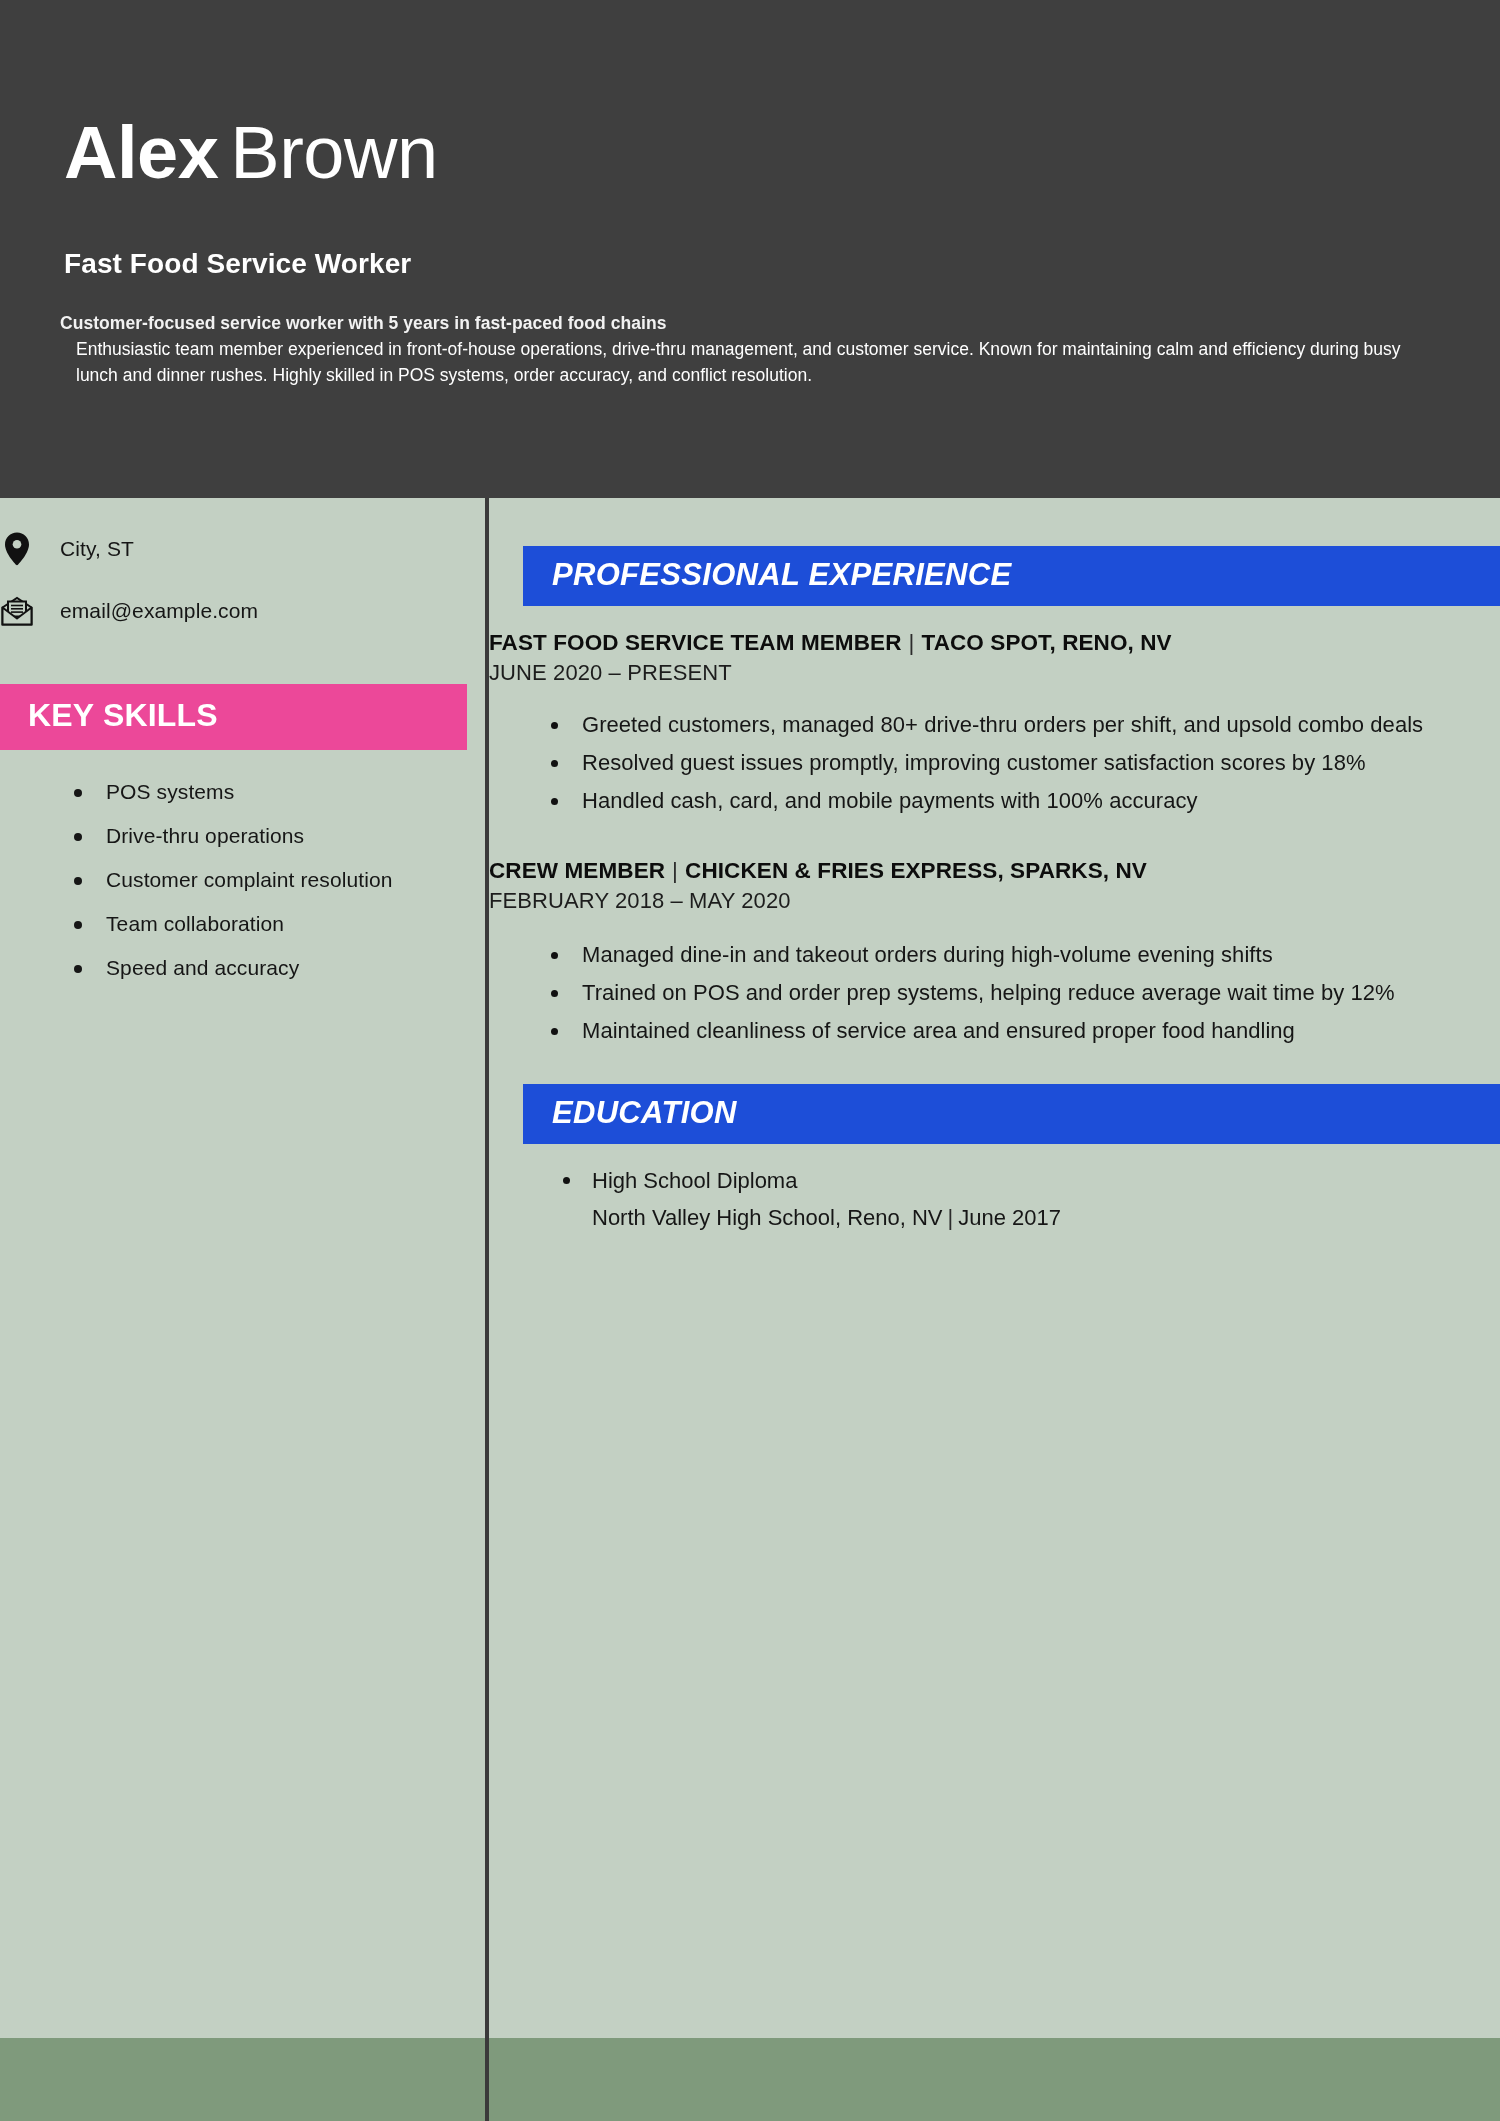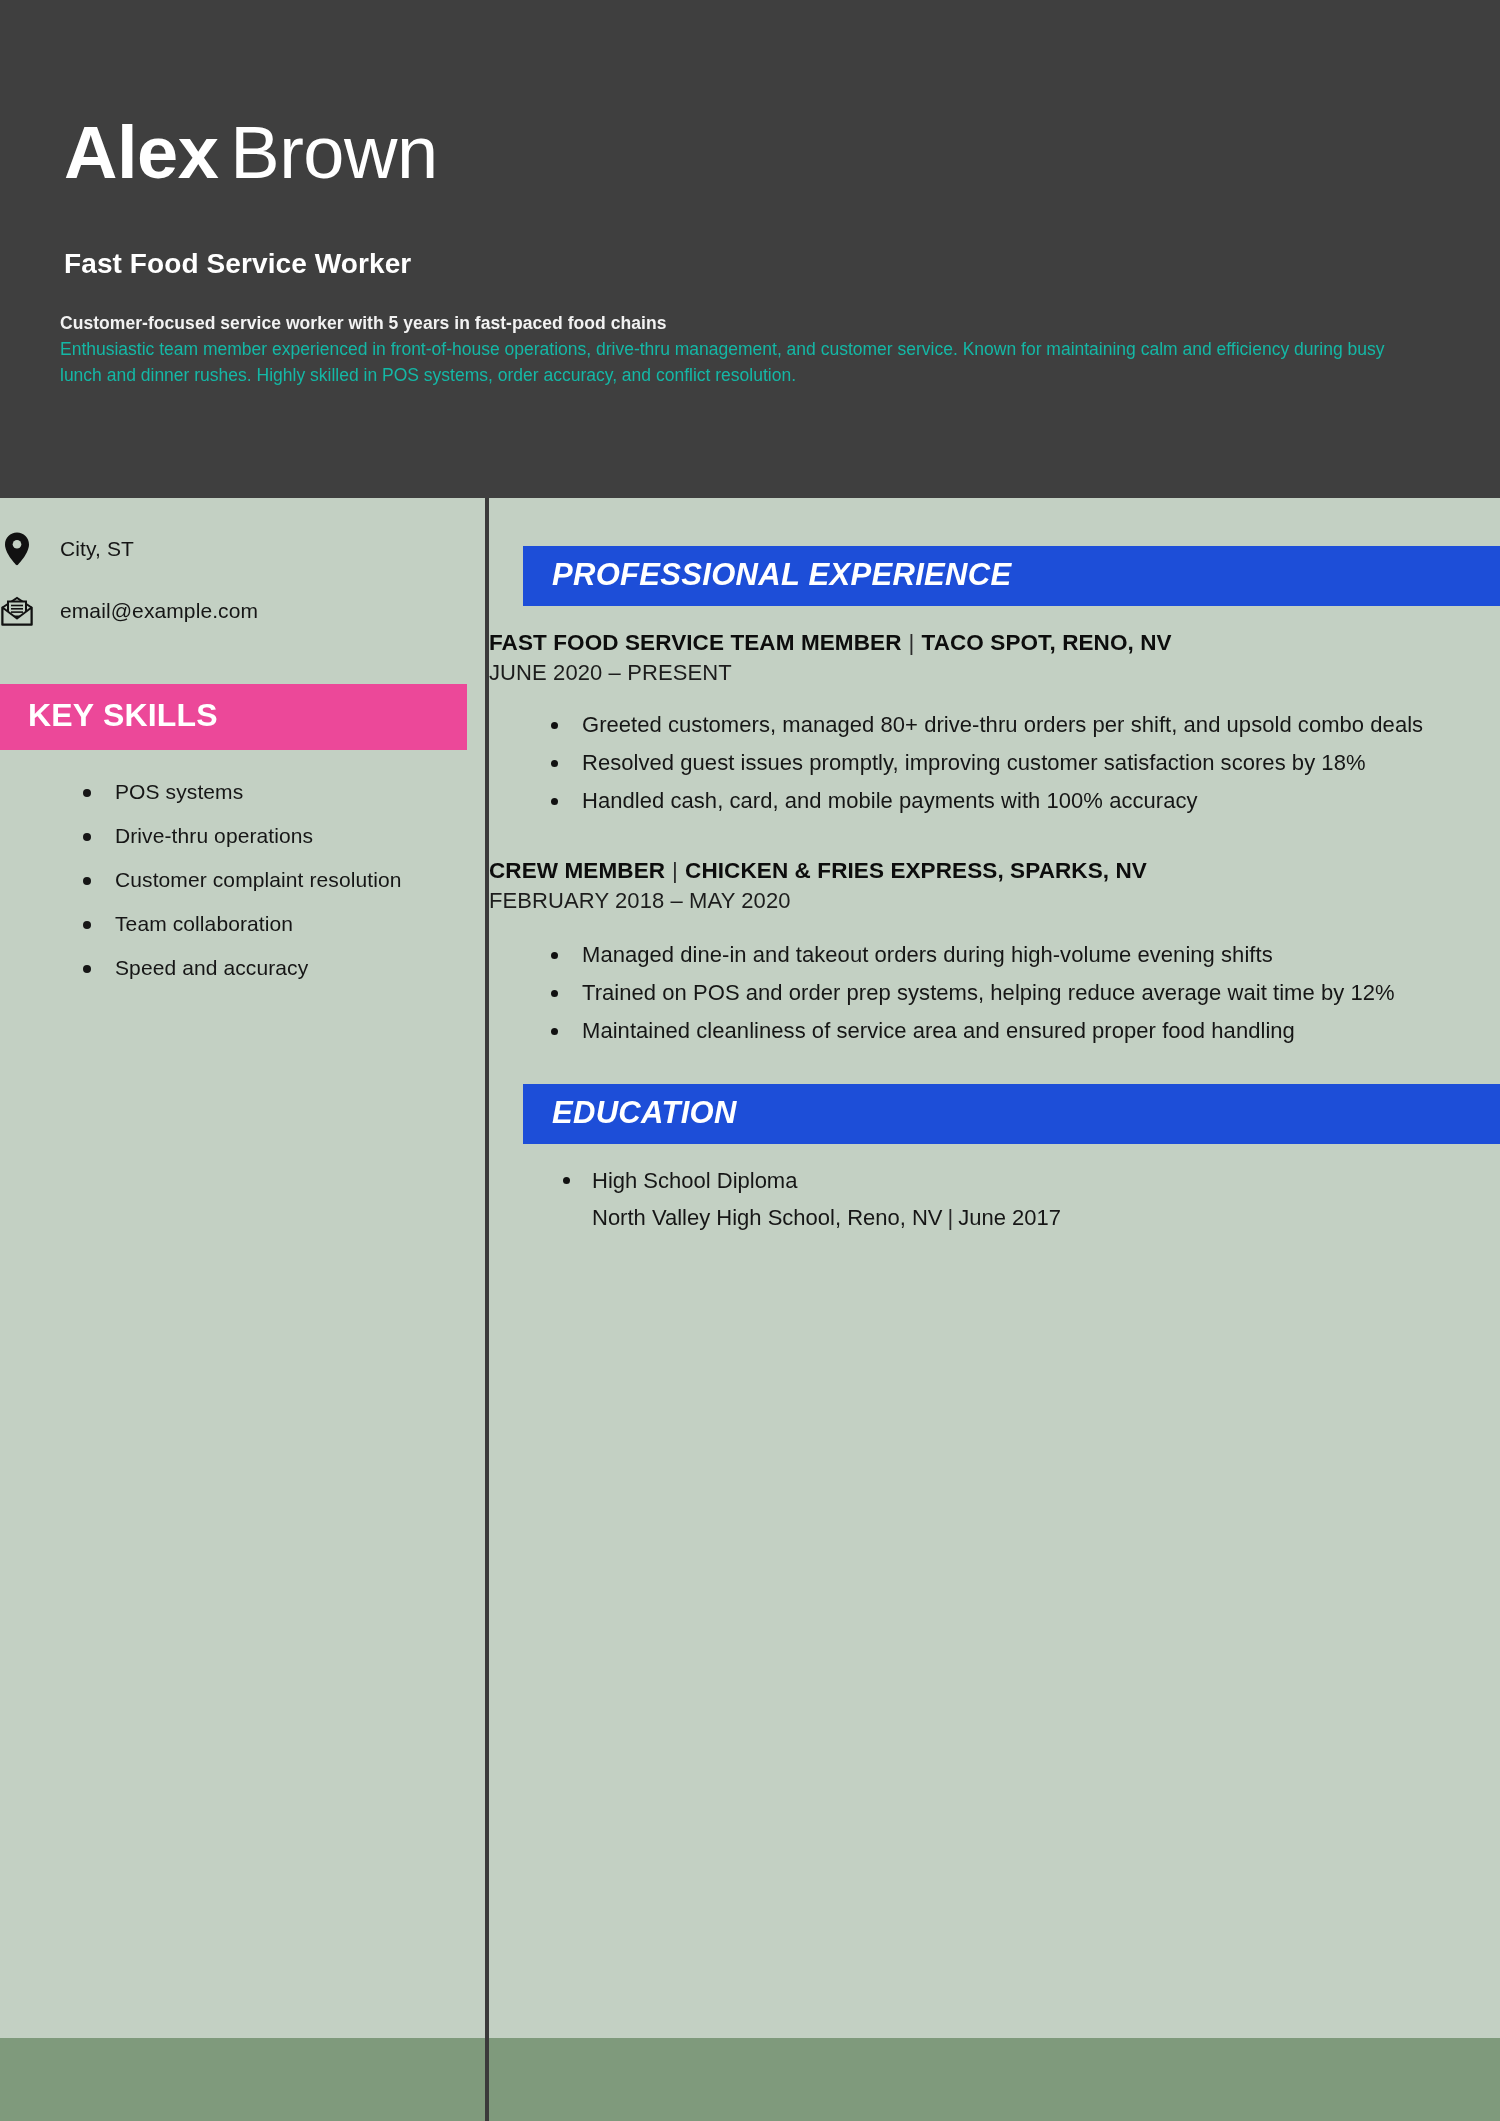--- a/index.html
+++ b/index.html
@@ -64,23 +64,24 @@
   .summary-head {
     font-size: 17.5px;
     font-weight: 700;
     color: #f2f2f2;
     line-height: 26px;
     letter-spacing: 0.05px;
   }
   .summary-body {
     font-size: 17.5px;
     font-weight: 400;
-    color: #14b8a6;
+    color: #ffffff;
     line-height: 26px;
     max-width: 1370px;
+    margin-left: 16px;
   }
 
   
   .body-area {
     position: absolute;
     left: 0;
     top: 498px;
     width: 1500px;
     height: 1623px;
   }
@@ -147,21 +148,21 @@
     position: absolute;
     left: 28px;
     top: 13px;
     font-size: 32px;
     font-weight: 700;
     color: #ffffff;
     letter-spacing: 0.2px;
   }
   .skills-list {
     position: absolute;
-    left: 9px;
+    left: 0;
     top: 272px;
     width: 470px;
     margin: 0;
     padding: 0;
     list-style: none;
   }
   .skills-list li {
     position: relative;
     padding-left: 106px;
     height: 44px;

